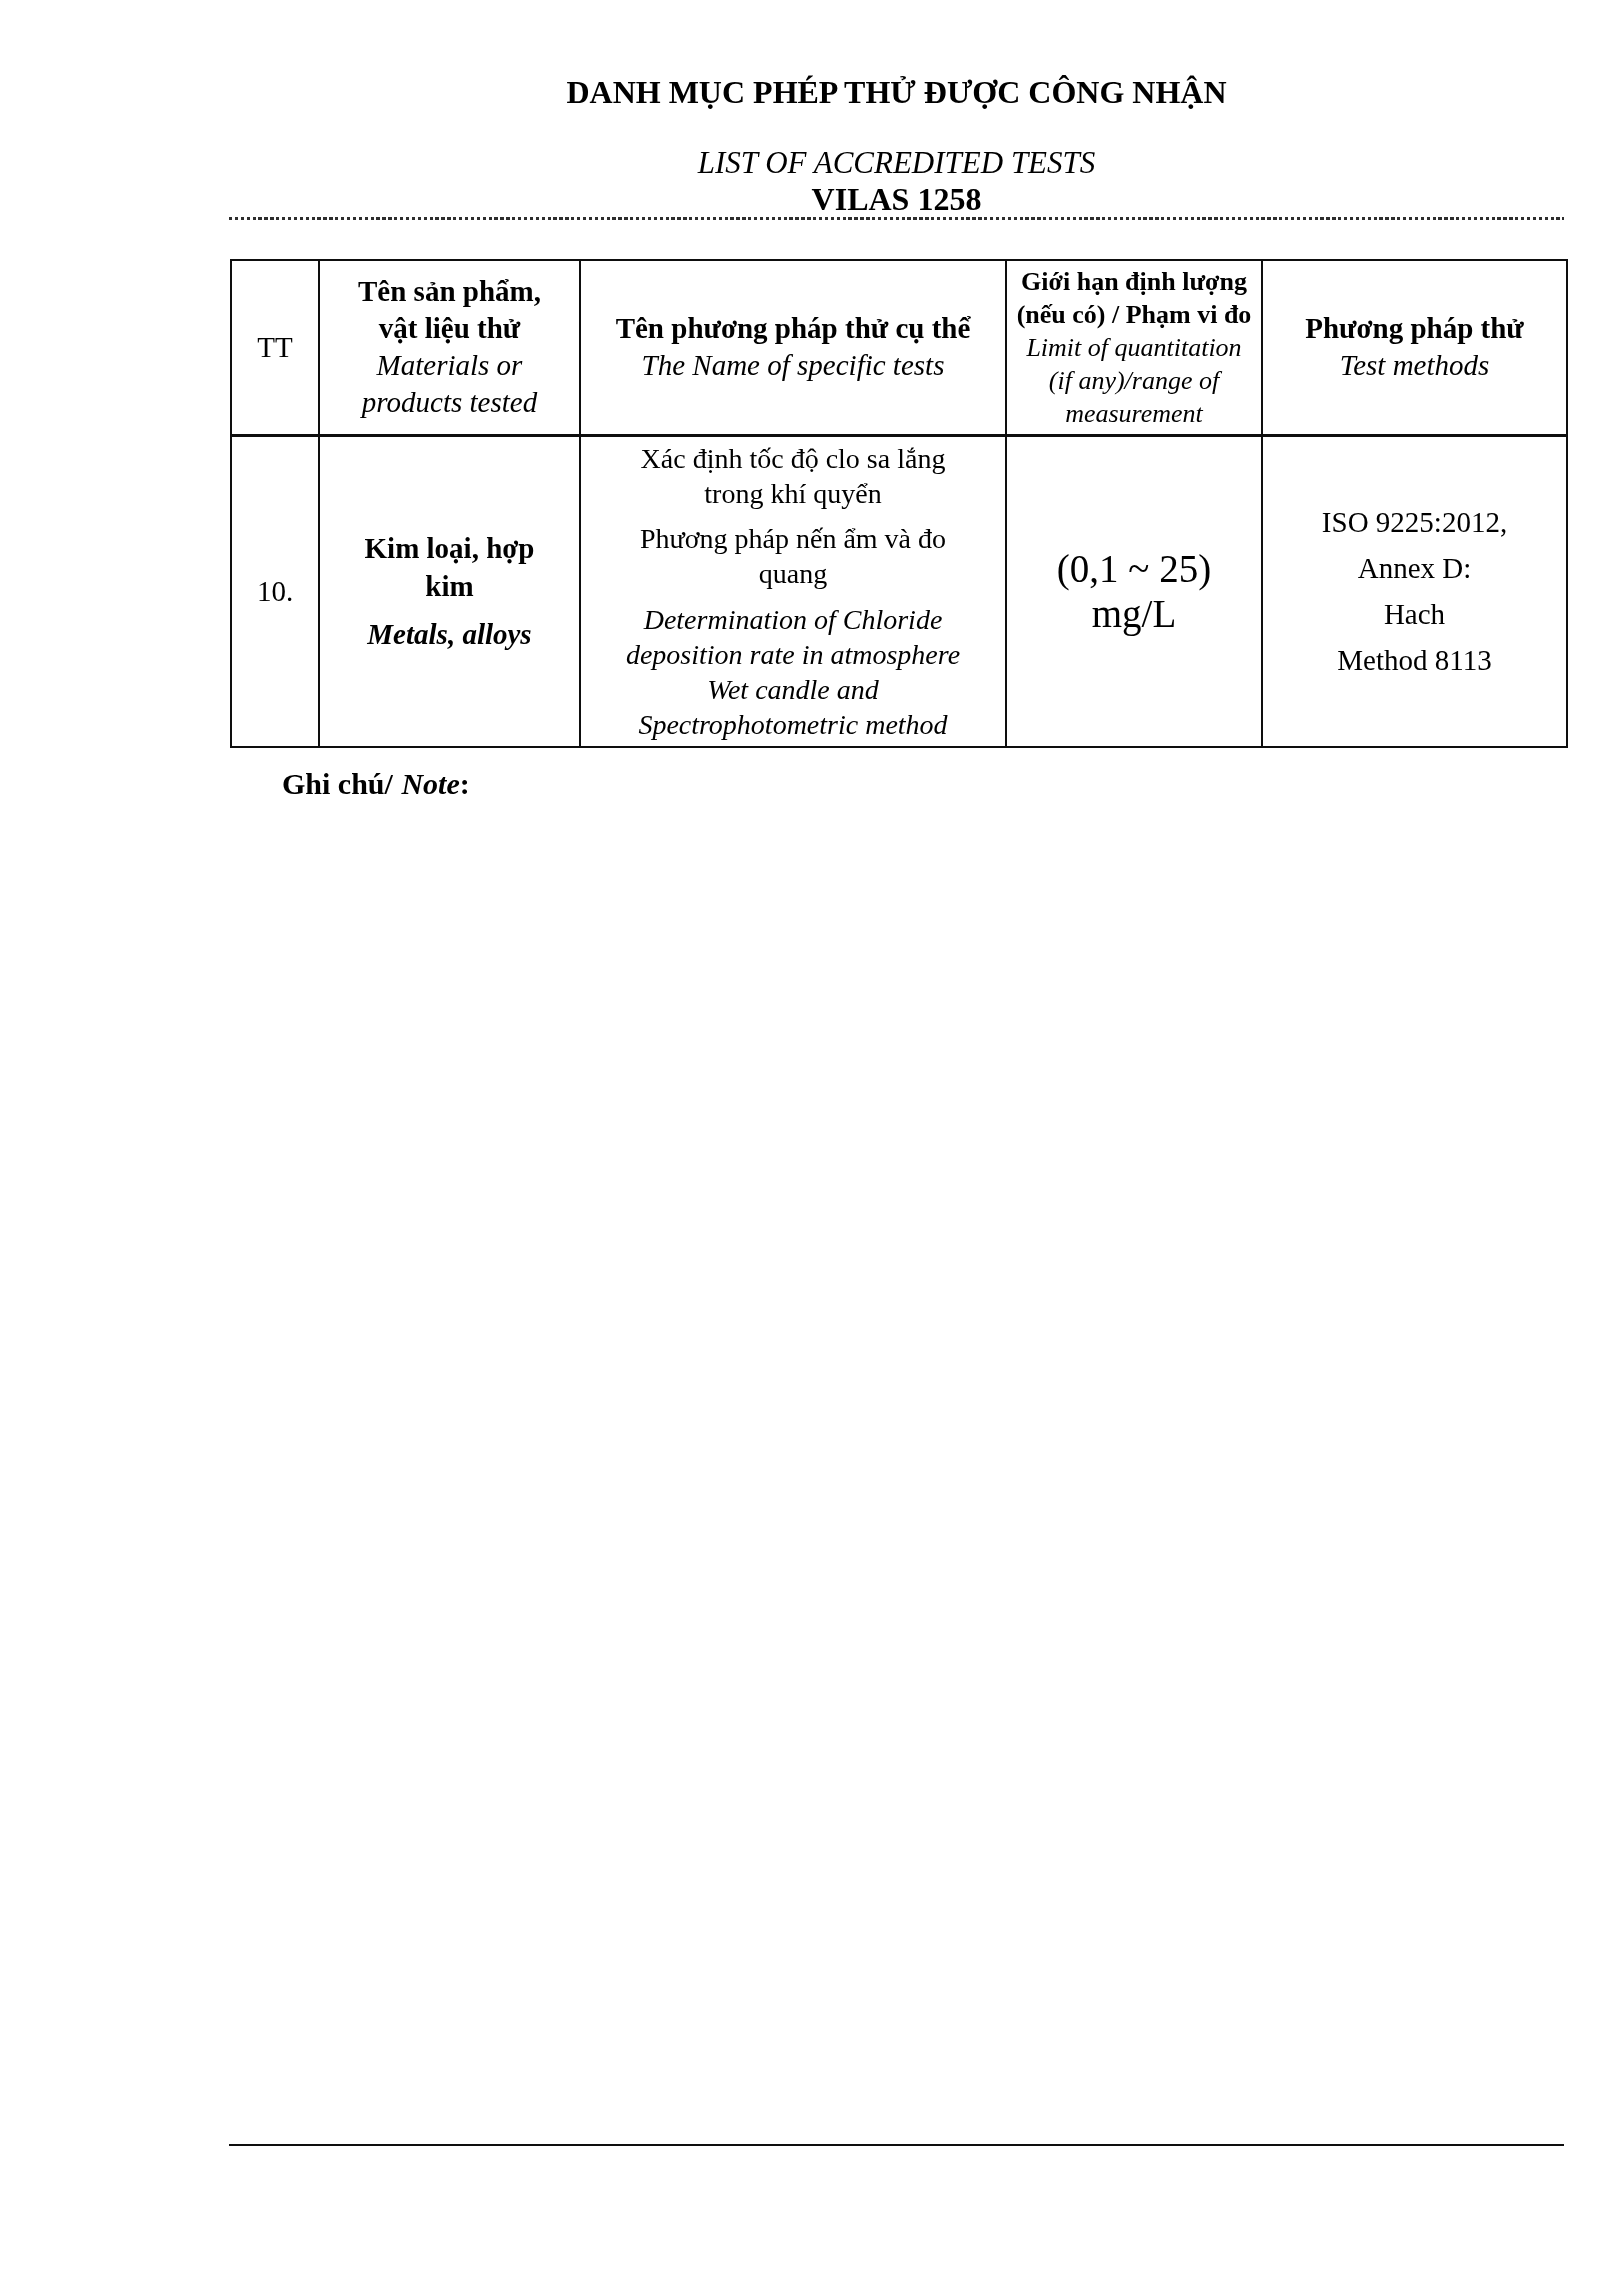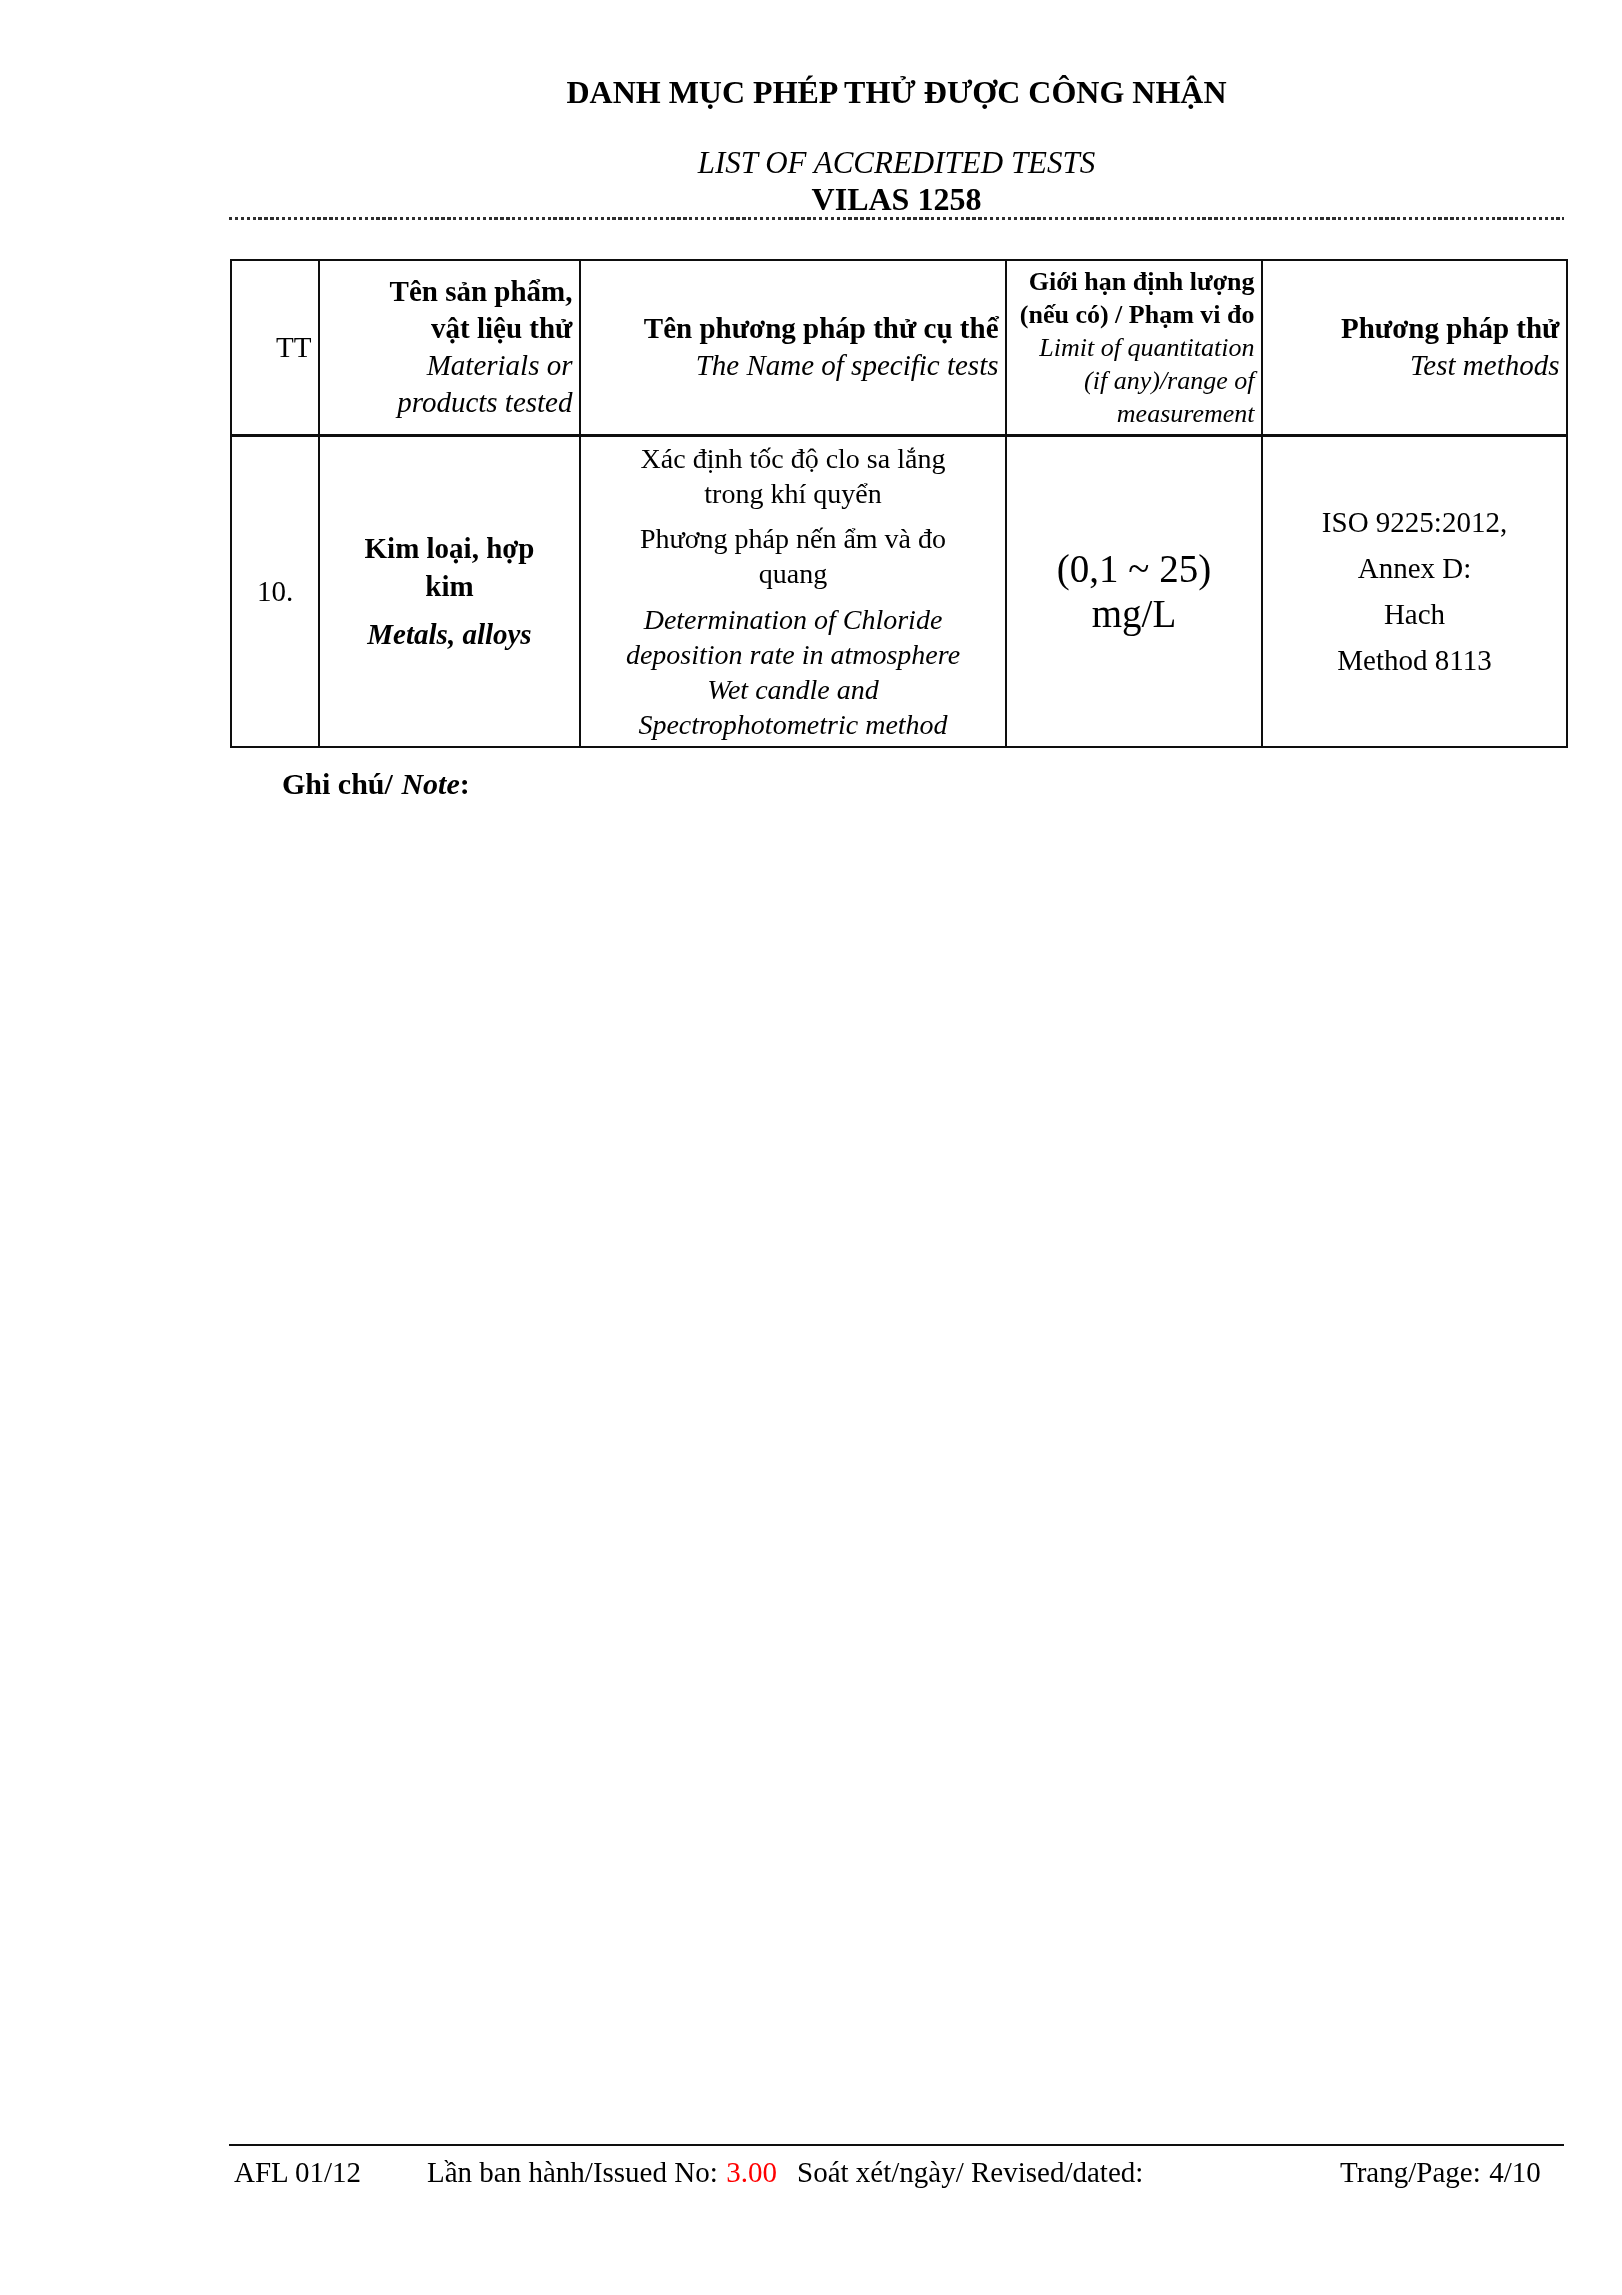--- a/index.html
+++ b/index.html
@@ -30,21 +30,21 @@
   
   table.tests {
     position:absolute; left:230px; top:259px;
     width:1336px;
     border-collapse:collapse; table-layout:fixed;
     font-size:29px;
   }
   table.tests, table.tests th, table.tests td { border:2.6px solid #0e0e0e; }
   table.tests thead tr { height:169px; }
   table.tests tbody tr { height:303px; }
-  table.tests th { font-weight:normal; text-align:right; vertical-align:middle; padding:3.9px 6.5px; }
+  table.tests th { font-weight:normal; text-align:center; vertical-align:middle; padding:3.9px 6.5px; }
   table.tests td { text-align:center; vertical-align:middle; padding:3.9px 6.5px; }
   table.tests thead th { border-bottom-width:3.3px; }
   .th-vi { font-weight:bold; }
   .th-en { font-style:italic; }
   th.limit-col { font-size:26px; line-height:33px; }
   th .hline { line-height:37px; }
 
   td.method-cell { text-align:left; vertical-align:top; padding:13px 15.7px 6.5px 17px; font-size:28px; }
   td.method-cell p { margin:0 0 10.5px 0; line-height:35px; }
   td.method-cell p:last-child { margin-bottom:0; }
@@ -144,21 +144,15 @@
       </tr>
     </tbody>
   </table>
 
   <div class="note">
     <p class="note-title"><span class="b">Ghi chú/</span><span class="bi sp-before">Note</span><span class="b">:</span></p>
   </div>
 
   <div class="footer-rule"></div>
 
-  <div class="footer">
-    <span class="fld f-doc">AFL 01/12</span>
-    <span class="fld f-issued"><span>Lần ban hành/Issued No:</span><span class="sp-before" style="color: rgb(255, 0, 0);">3.00</span></span>
-    <span class="fld f-revised">Soát xét/ngày/ Revised/dated:</span>
-    <span class="fld f-page"><span>Trang/Page:</span><span class="sp-before">4/10</span></span>
-  </div>
 
 </div>
 
 
 </body></html>

